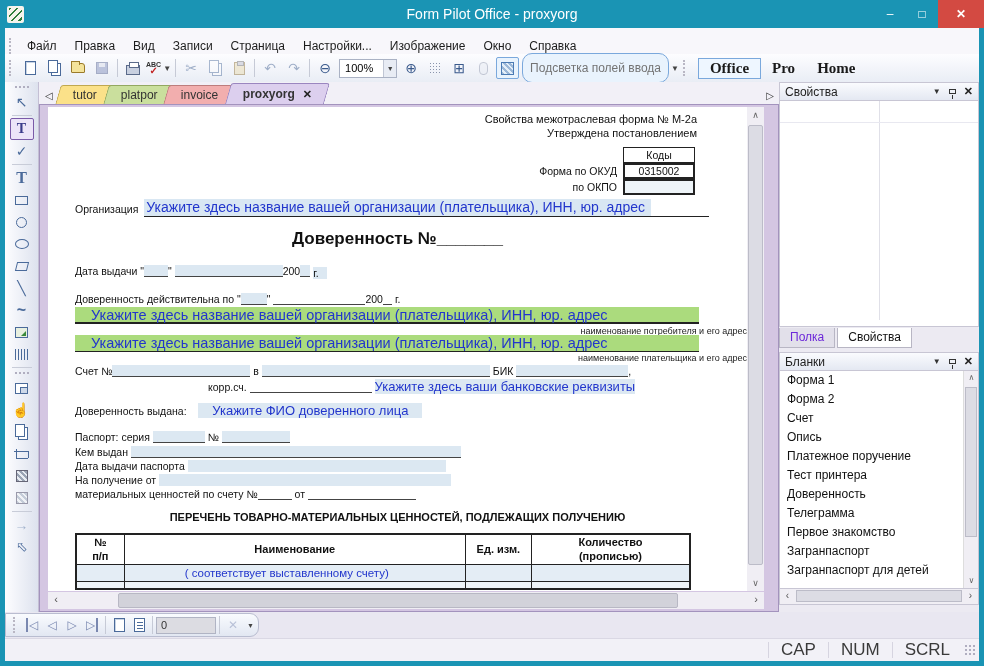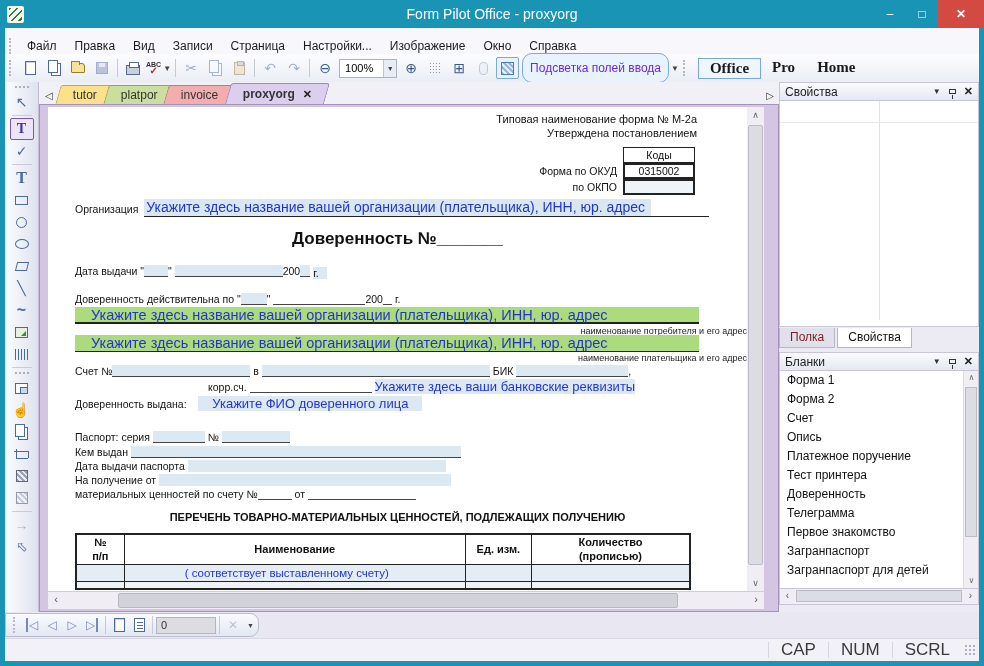--- a/index.html
+++ b/index.html
@@ -43,22 +43,22 @@
   .ic-clipboard::before { content:""; position:absolute; left:2px; top:-2px; width:5px; height:3px; background:#b8b8c8; border:1px solid #666; }
   .spell { font-size:7px; font-weight:bold; color:#333; line-height:1; text-align:center; }
   .spell .chk { display:block; color:#c02020; font-size:10px; margin-top:-2px; }
   .dd-arrow { font-size:8px; color:#444; margin-left:2px; }
   .zoom-combo { width:58px; height:19px; background:#fff; border:1px solid #aab2c4; display:flex; align-items:center; font-size:11px; padding-left:5px; margin:0 2px; }
   .zoom-combo .dd { margin-left:auto; width:13px; height:100%; background:#e8ecf4; border-left:1px solid #c0c6d4; font-size:7px; display:flex; align-items:center; justify-content:center; color:#444; }
   .ic-grid { width:13px; height:13px; background-image:radial-gradient(#8a94ac 1px, transparent 1px); background-size:3px 3px; }
   .ic-mouse { width:9px; height:13px; border:1px solid #8a92a8; border-radius:4px; background:#e8ecf4; }
   .ic-hatch { width:13px; height:13px; border:1px solid #4a7ab4; background:repeating-linear-gradient(45deg,#9cb8d8 0 2px,#e4eef8 2px 4px); }
   .tb-toggle { display:flex; align-items:center; height:22px; border:1px solid #7aa8dc; background:#e9f3fd; border-radius:2px; padding:0 4px; margin:0 1px; }
-  .hl-btn { height:30px; border:1px solid #7aa8dc; background:#e9f3fd; border-radius:10px; font-size:12px; color:#6d28d9; display:flex; align-items:center; padding:0 7px; margin-left:2px; }
-  .mode-group { display:flex; margin-left:6px; font-family:"Liberation Serif", serif; }
+  .hl-btn { height:30px; border:1px solid #7aa8dc; background:#e9f3fd; border-radius:10px; font-size:12px; color:#737373; display:flex; align-items:center; padding:0 7px; margin-left:2px; }
+  .mode-group { display:flex; align-items:center; margin-left:6px; font-family:"Liberation Serif", serif; }
   .mode-btn { font-size:15px; font-weight:bold; color:#1a1a1a; padding:1px 11px; }
   .mode-btn.active { border:1px solid #7aa8dc; background:#eef6ff; }
 
   
   .main { position:absolute; top:54px; left:0; width:974px; height:530px; }
 
   
   .lefttools { position:absolute; left:0; top:0; width:34px; height:530px; background:linear-gradient(90deg,#fdfdff,#dde2ee); border-right:1px solid #c4bfd4; display:flex; flex-direction:column; align-items:center; padding-top:2px; }
   .lt-grip { width:14px; border-top:2px dotted #b0aec0; margin:2px 0 3px; }
   .lt-btn { width:24px; height:22px; display:flex; align-items:center; justify-content:center; }
@@ -142,21 +142,21 @@
   .panel-hdr { height:19px; background:linear-gradient(#fafbfe,#e4e8f2); border:1px solid #c8c6d4; display:flex; align-items:center; font-size:12px; color:#222; padding:0 5px; }
   .panel-hdr .sp { flex:1; }
   .ph-ic { font-size:8px; color:#333; margin-left:7px; }
   .ic-pin { width:7px; height:5px; border:1px solid #333; position:relative; margin-left:8px; }
   .ic-pin::after { content:""; position:absolute; left:2px; top:5px; width:1px; height:4px; background:#333; }
   .ph-x { font-size:11px; font-weight:bold; color:#222; margin-left:8px; }
   .props-body { position:absolute; top:19px; left:0; width:200px; height:226px; background:#fff; border:1px solid #c8c6d4; border-top:none; }
   .props-body::before { content:""; position:absolute; left:50%; top:0; bottom:6px; width:1px; background:#e0e0e8; }
   .props-body::after { content:""; position:absolute; left:0; right:0; top:21px; height:1px; background:#e8e8f0; }
   .dock-tabs { position:absolute; top:246px; left:0; display:flex; height:20px; font-size:12px; }
-  .dock-tab { padding:2px 10px 0; border:1px solid #b8b6c4; border-top:none; background:#e2e0ea; color:#7f1d1d; margin-right:2px; }
+  .dock-tab { padding:2px 10px 0; border:1px solid #b8b6c4; border-top:none; background:#e2e0ea; color:#6d28d9; margin-right:2px; }
   .dock-tab.active { background:#fff; color:#111; }
   .blanks { position:absolute; top:270px; left:0; width:200px; }
   .blanks-list { position:absolute; top:19px; left:0; width:200px; height:218px; background:#fff; border:1px solid #c8c6d4; border-top:none; overflow:hidden; }
   .blank-item { font-size:12px; color:#111; padding:2px 6px 2px 7px; height:19px; line-height:15px; white-space:nowrap; }
   .blanks-vscroll { position:absolute; right:1px; top:19px; width:15px; height:217px; background:#f0eef4; border-left:1px solid #ddd; }
   .blanks-vscroll .arr { position:absolute; left:0; width:15px; height:14px; text-align:center; font-size:8px; color:#666; line-height:14px; }
   .blanks-vscroll .arr.up{top:0;} .blanks-vscroll .arr.down{bottom:0;}
   .blanks-vthumb { position:absolute; left:1px; top:16px; width:12px; height:150px; background:#dcdce4; border:1px solid #bcbcc8; }
   .blanks-hscroll { position:absolute; top:237px; left:0; width:200px; height:16px; background:#f0eef4; border:1px solid #c8c6d4; border-top:none; }
   .blanks-hscroll .arr { position:absolute; top:0; width:15px; height:15px; text-align:center; font-size:10px; color:#555; line-height:14px; }
@@ -368,21 +368,21 @@
           <div class="tab active">
               <span><span>proxyorg</span><span class="tab-close">✕</span></span>
             </div>
           <span class="tab-arrow right">▷</span>
         </div>
 
         <div class="viewport">
           <div class="page">
 
             <div class="fhdr">
-              <div>Типовая наименование форма № М-2а</div>
+              <div>Свойства межотраслевая форма № М-2а</div>
               <div>Утверждена постановлением</div>
             </div>
 
             <div class="codes">
               <div class="lbl"></div>
                 <div class="cell">Коды</div>
               <div class="lbl">Форма по ОКУД</div>
                 <div class="cell thick">0315002</div>
               <div class="lbl">по ОКПО</div>
                 <div class="cell inputf"></div>
@@ -416,21 +416,21 @@
               <span>Счет №</span><span class="fld" style="width:138px;"></span>
               <span>в</span> <span class="fld" style="width:228px;"></span>
               <span>БИК</span> <span class="fld" style="width:112px;"></span><span>,</span>
             </div>
 
             <div class="line" style="top:272px;left:160px;">
               <span>корр.сч.</span> <span class="fldw" style="width:122px;"></span>
               <span class="hint hint13">Укажите здесь ваши банковские реквизиты</span>
             </div>
 
-            <div class="line" style="top:289px;">
+            <div class="line" style="top:296px;">
               <span>Доверенность выдана:</span>&nbsp;&nbsp;&nbsp;
               <span class="hint hint13" style="padding:0 14px;">Укажите ФИО доверенного лица</span>
             </div>
 
             <div class="line" style="top:324px;">
               <span>Паспорт: серия</span> <span class="fld" style="width:52px;"></span>
               <span>№</span> <span class="fld" style="width:68px;"></span>
             </div>
             <div class="line" style="top:339px;">
               <span>Кем выдан</span> <span class="fld" style="width:330px;"></span>

